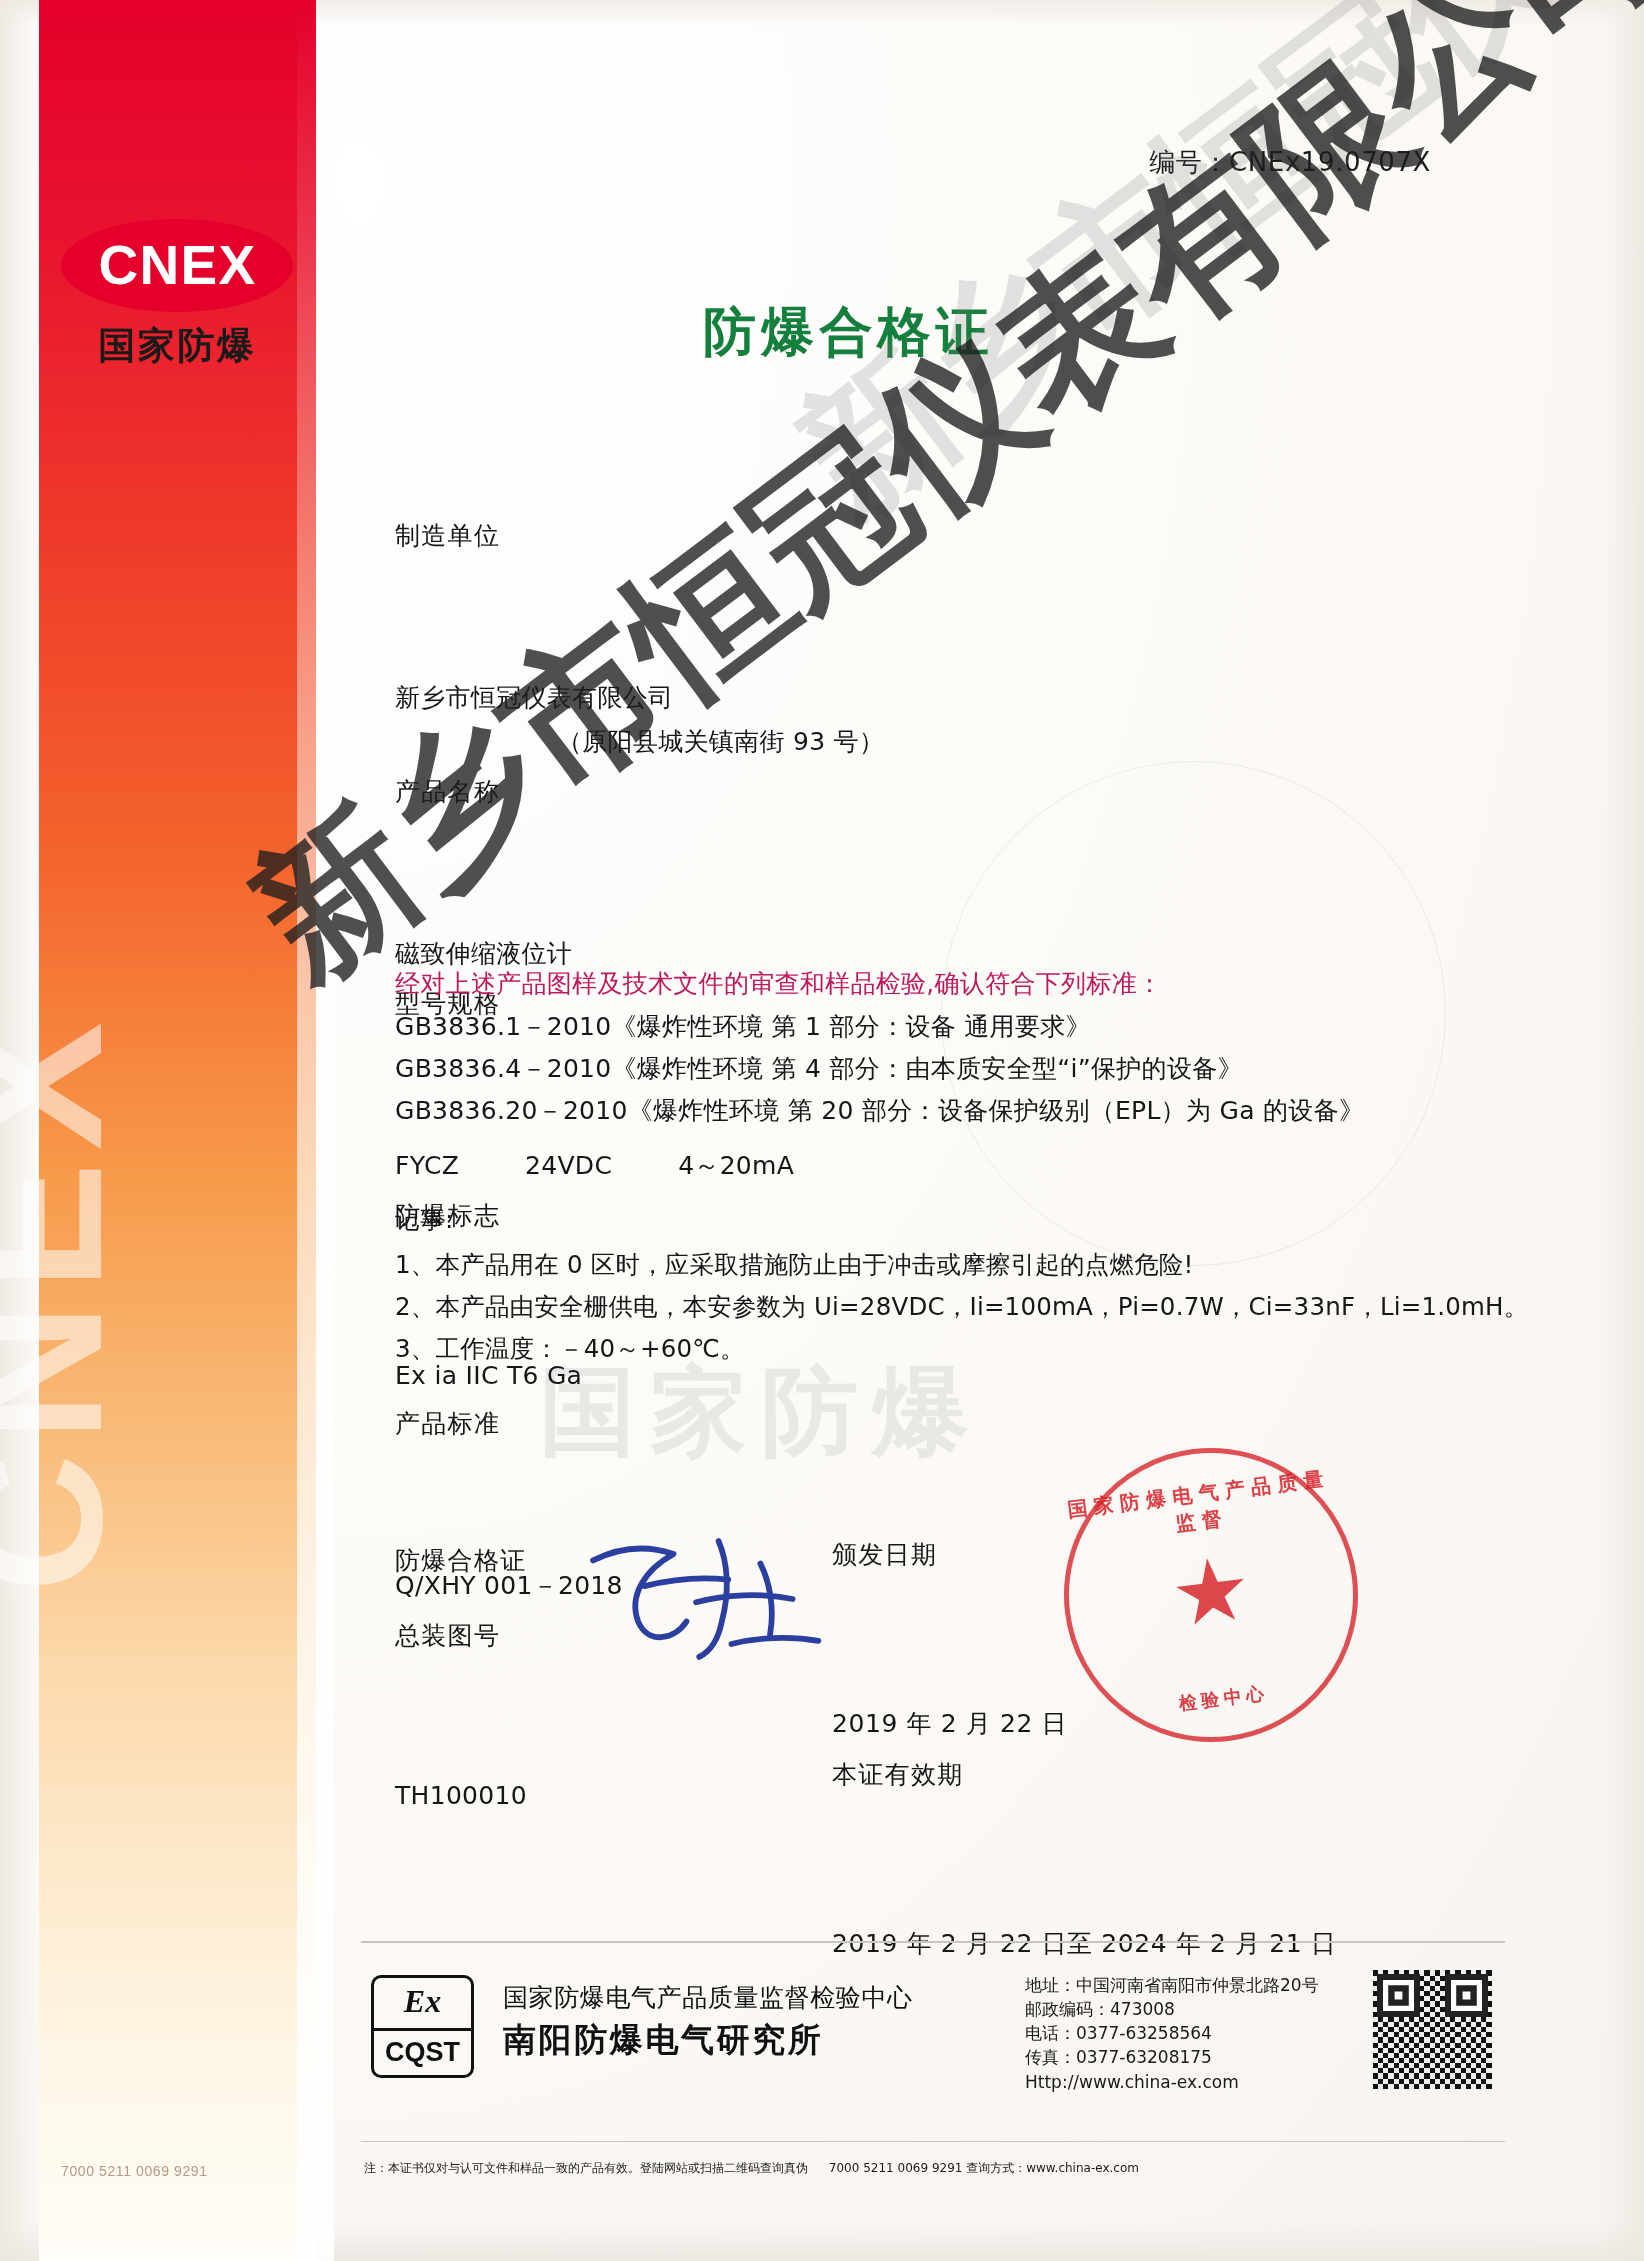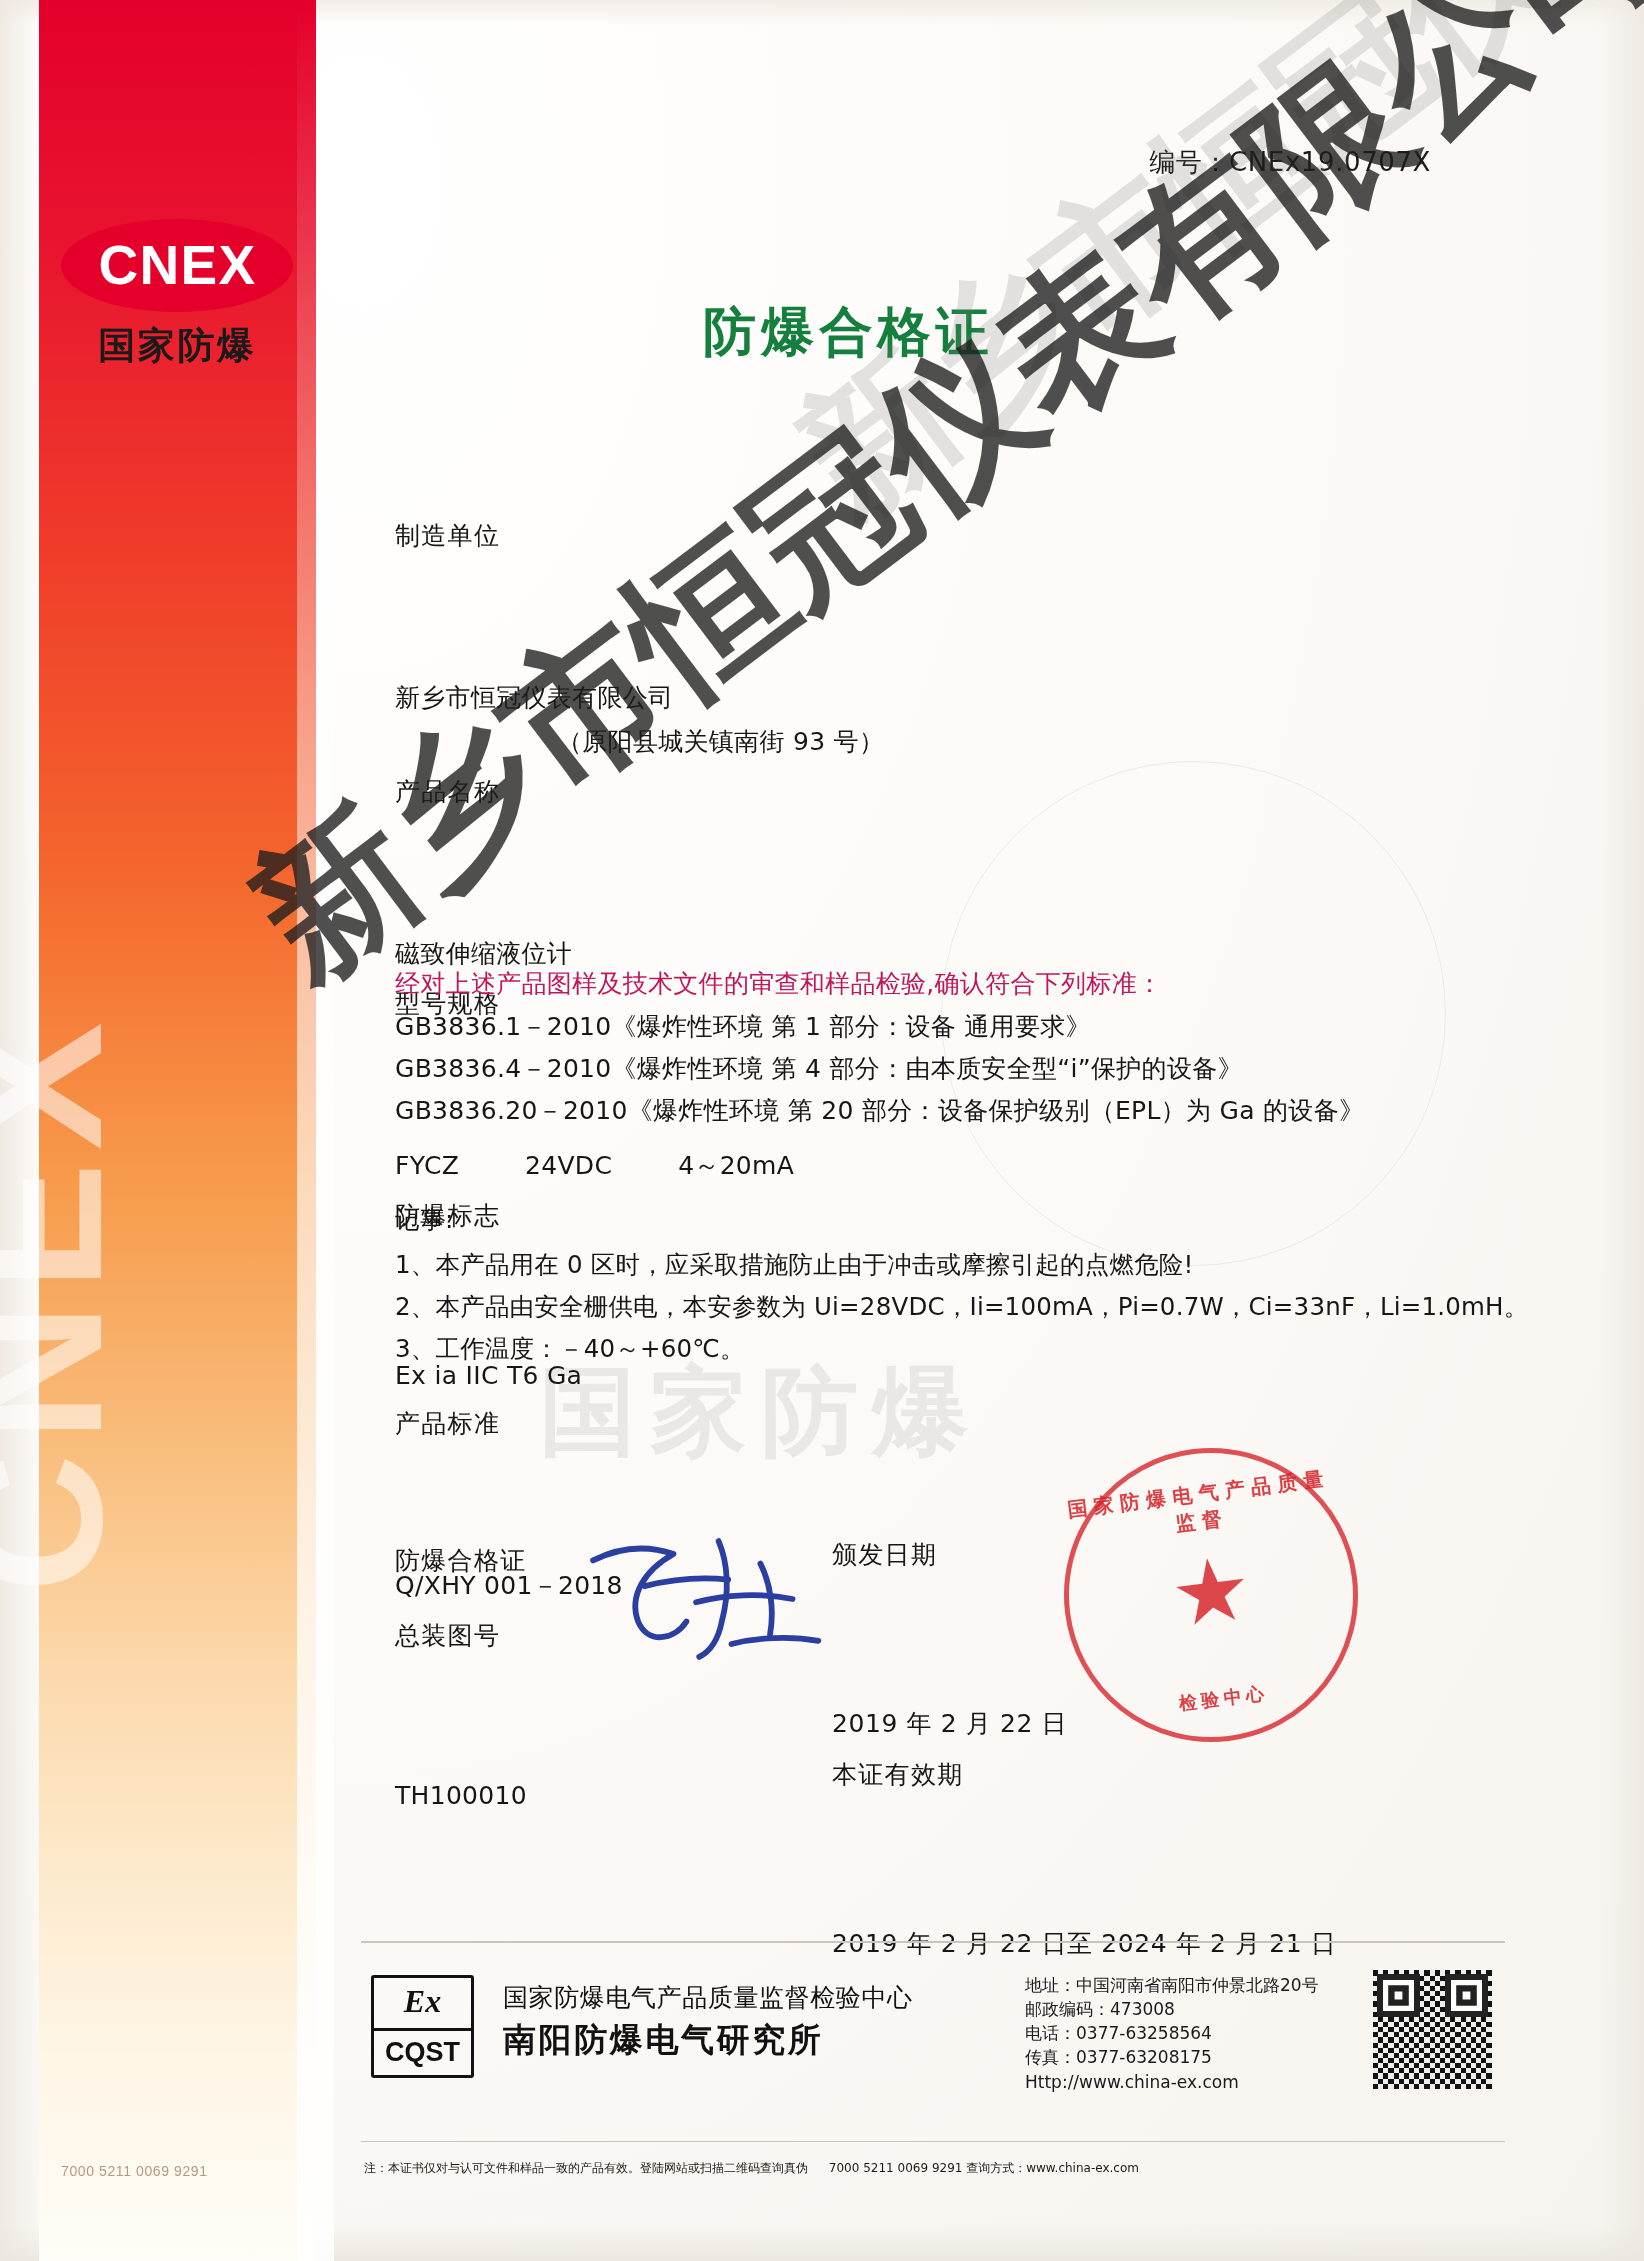--- a/index.html
+++ b/index.html
@@ -407,21 +407,21 @@
     height: 1.3px;
     background: #c9c4bd;
   }
   .ex-badge {
     position: absolute;
     left: 371px;
     top: 1975px;
     width: 103px;
     height: 103px;
     border: 3.9px solid #111111;
-    border-radius: 3px;
+    border-radius: 10px;
     box-sizing: border-box;
   }
   .ex-badge .ex-top {
     position: absolute;
     left: 0; right: 0; top: 5.2px;
     text-align: center;
     font-size: 32px;
     font-weight: 700;
     font-style: italic;
     color: #111111;

